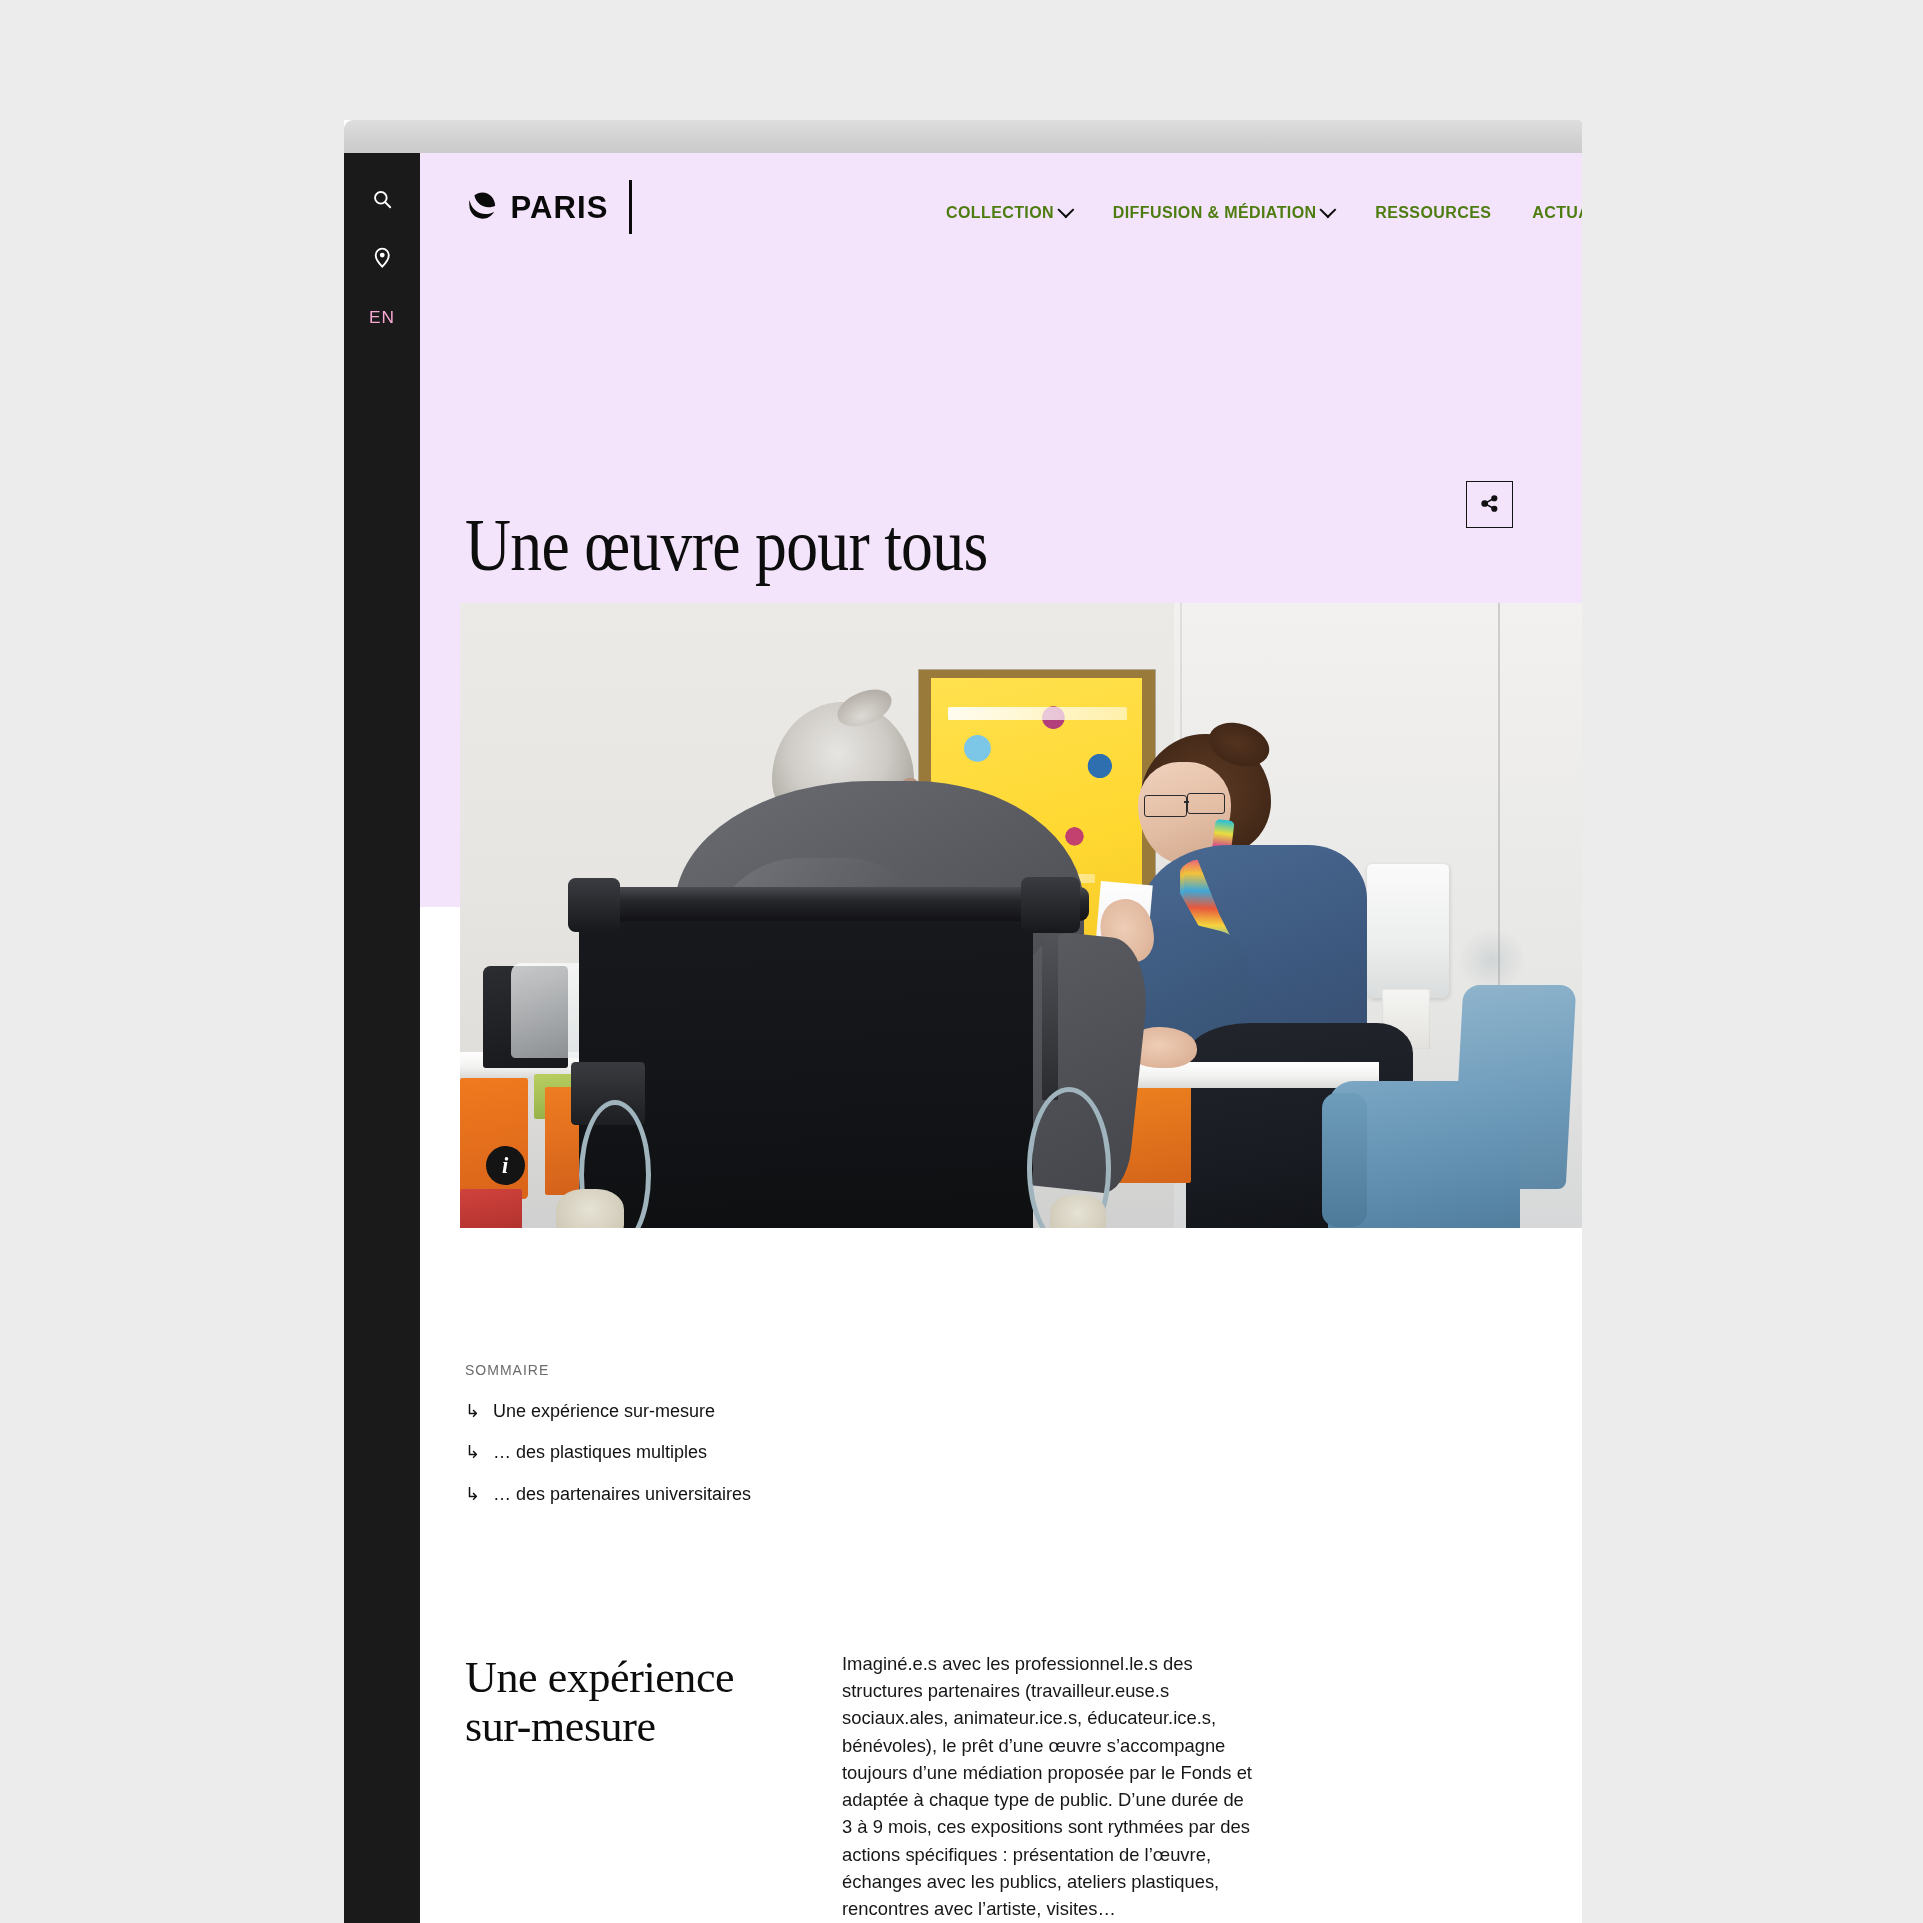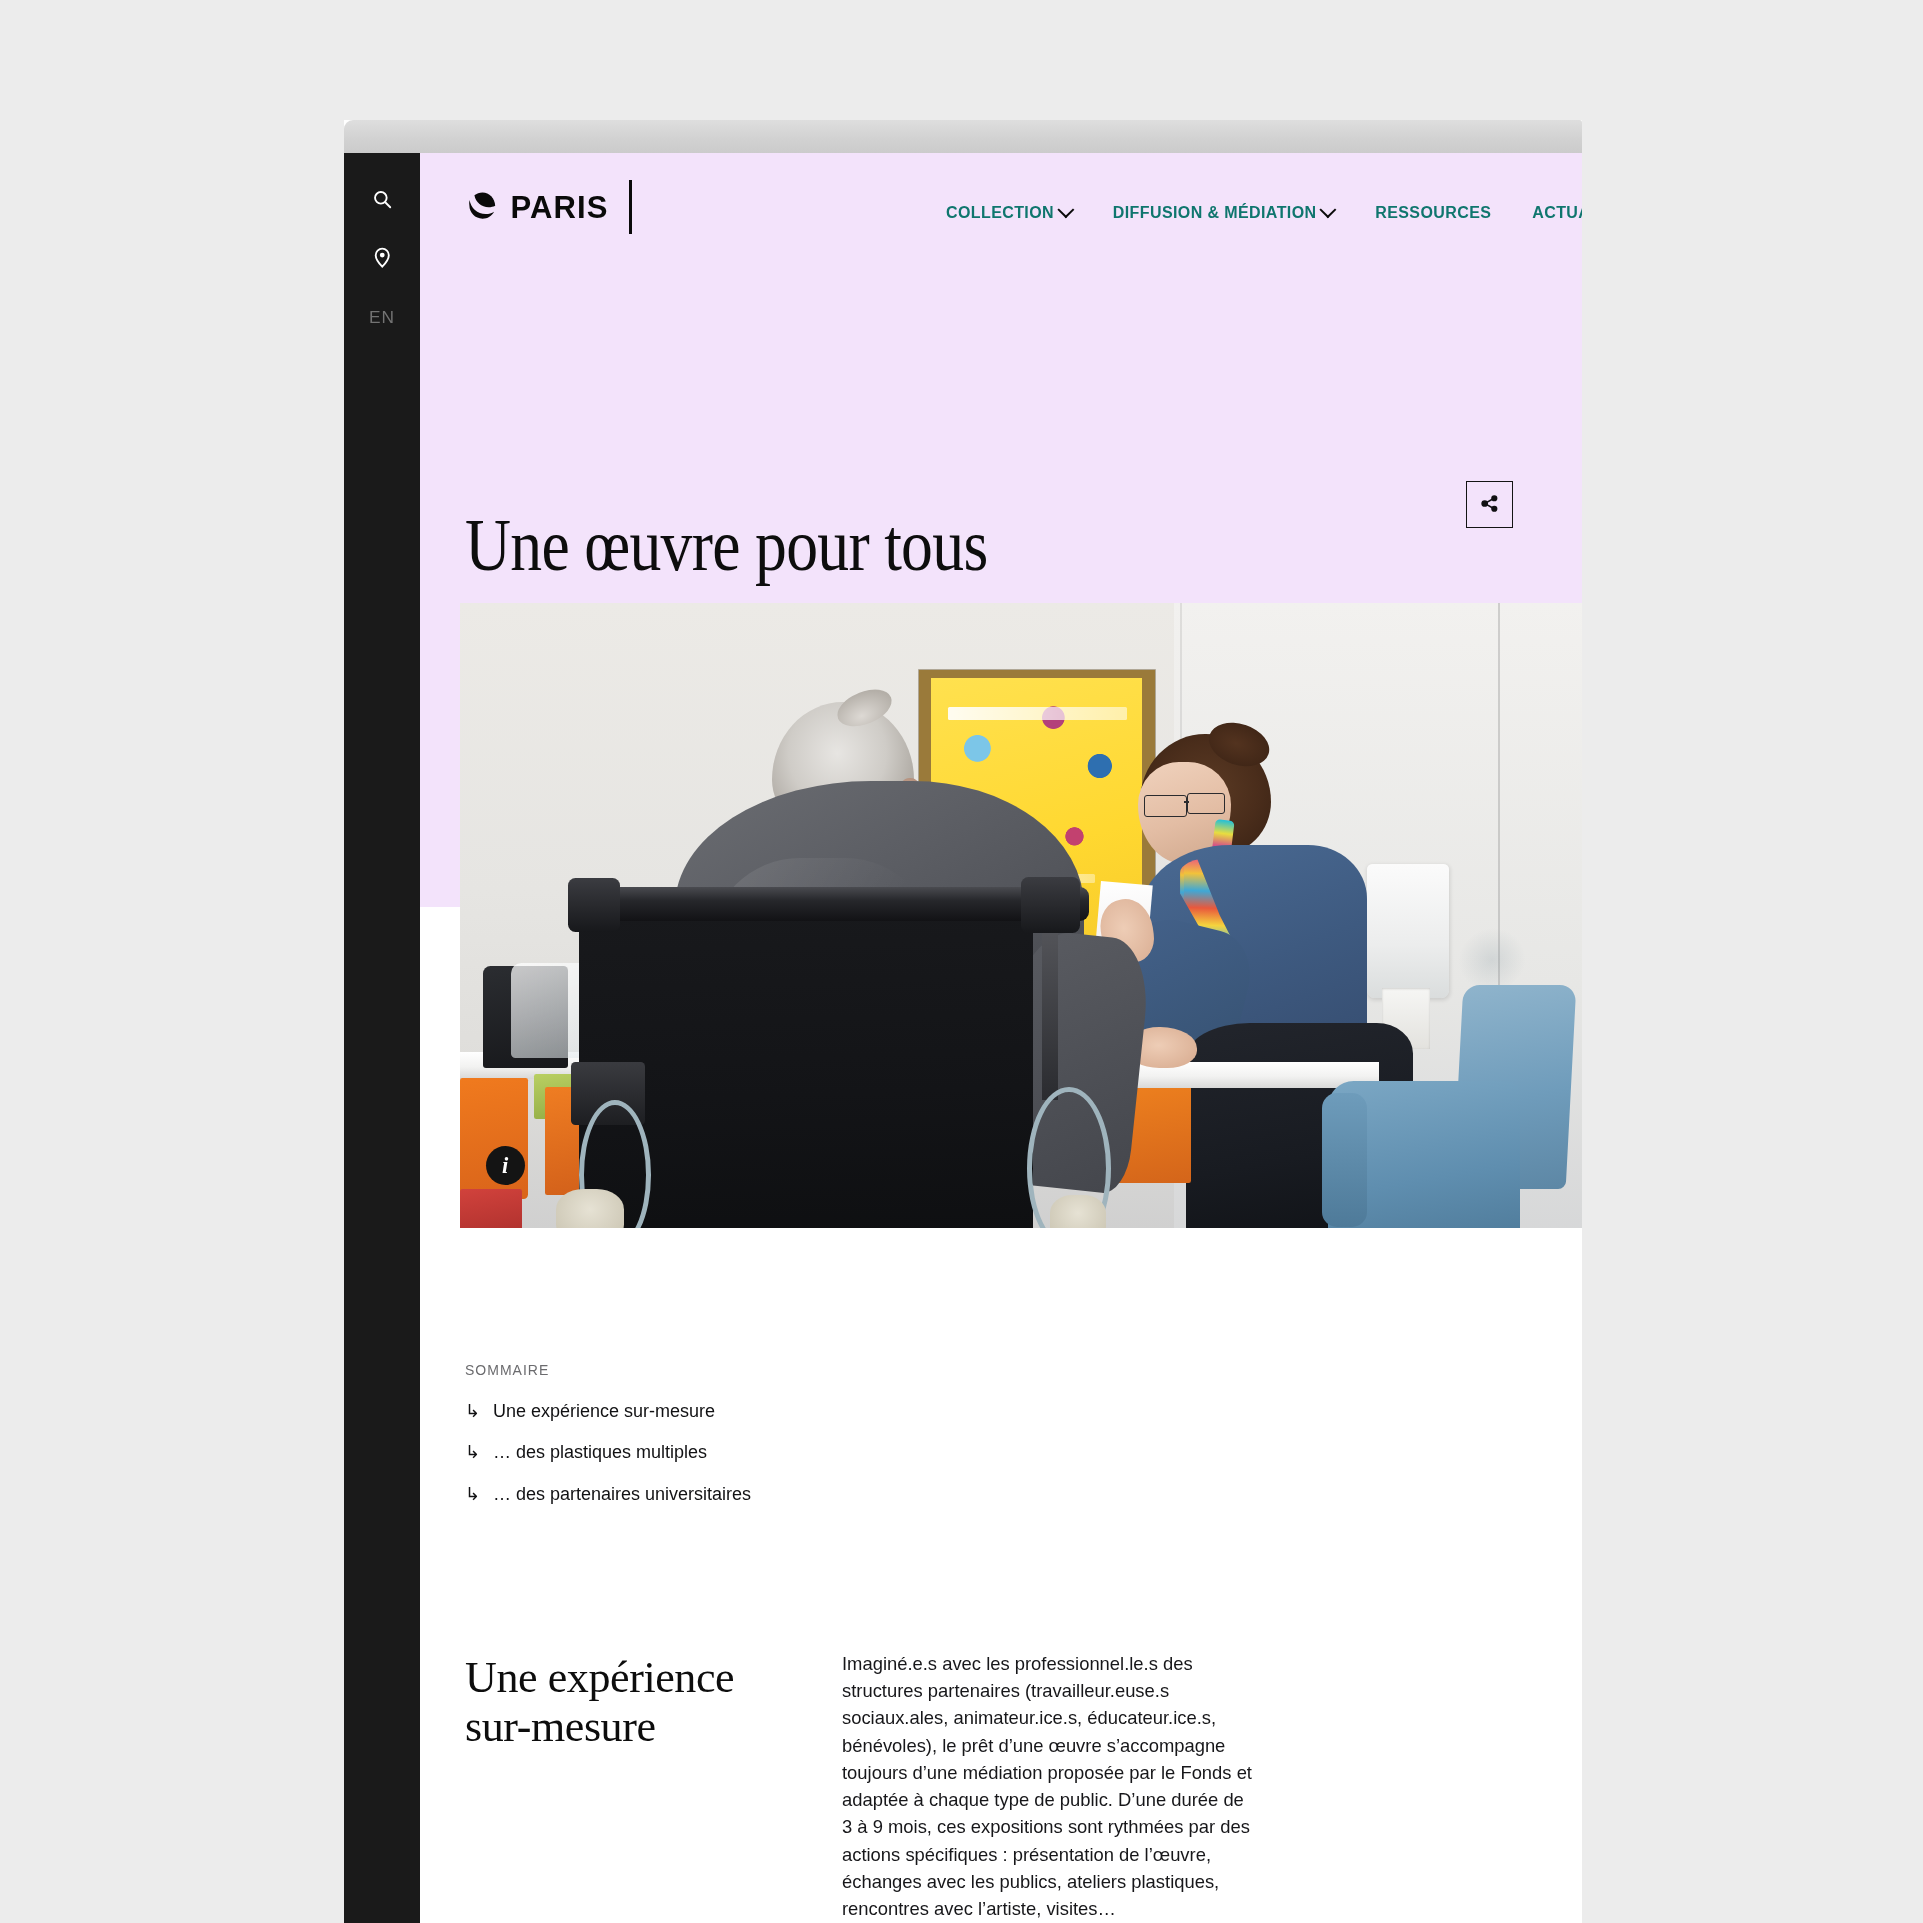--- a/index.html
+++ b/index.html
@@ -64,21 +64,21 @@
     z-index: 30;
   }
   .rail-btn {
     position: absolute;
     left: 0;
     width: 76px;
     height: 47px;
     display: flex;
     align-items: center;
     justify-content: center;
-    color: #737373;
+    color: #f9a8d4;
   }
   .rail-search { top: 22.5px; }
   .rail-pin    { top: 81px; }
   .rail-lang   { top: 141px; font-size: 17.3px; letter-spacing: 0.9px; font-weight: 400; }
   .rail-btn svg { display: block; }
 
   
   .hero-band {
     position: absolute;
     left: 76px;
@@ -148,21 +148,21 @@
     align-items: center;
     gap: 0;
   }
   .nav-item {
     display: flex;
     align-items: center;
     gap: 6px;
     font-weight: 700;
     font-size: 16px;
     letter-spacing: 0.4px;
-    color: #0f766e;
+    color: #4d7c0f;
     margin-right: 41px;
     white-space: nowrap;
     cursor: pointer;
   }
   .nav-item:last-child { margin-right: 0; }
   .chev {
     display: inline-block;
     width: 9.8px;
     height: 9.8px;
     border-right: 2px solid #0a0a0a;

